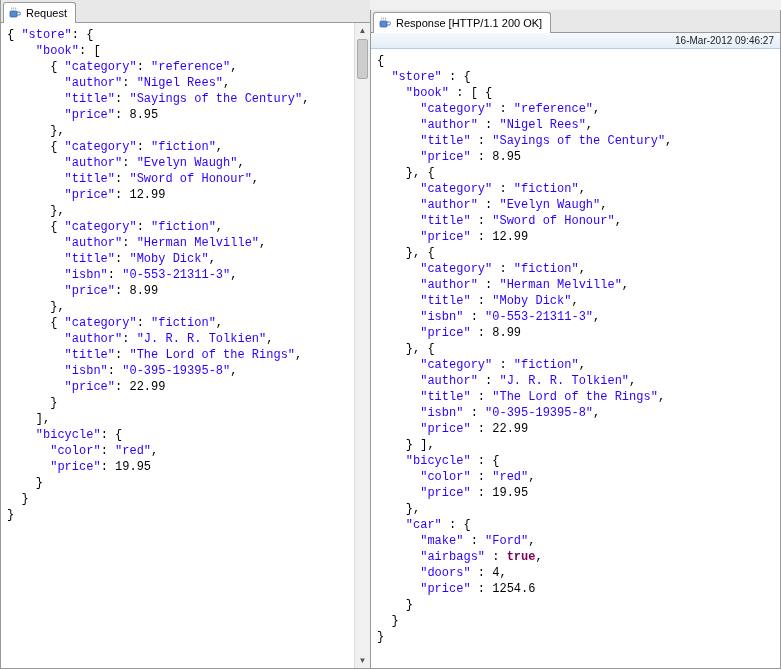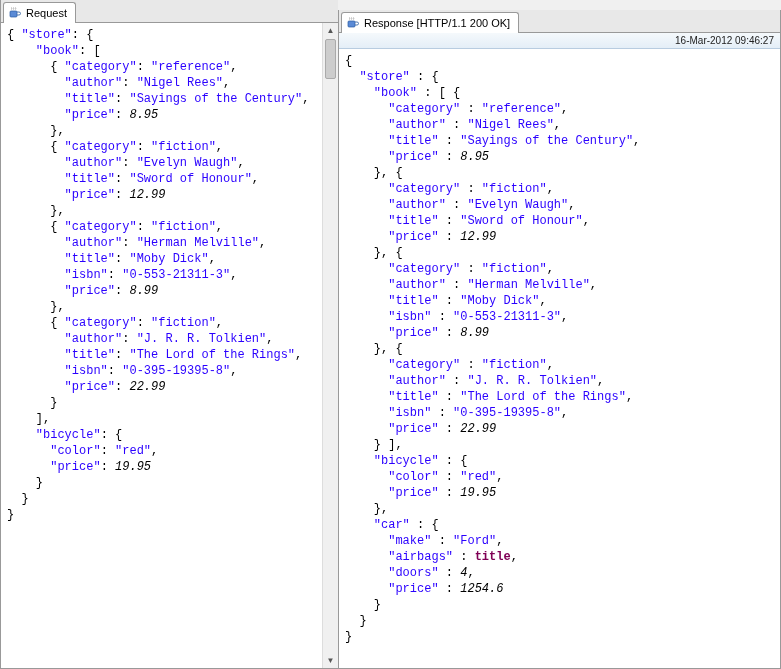--- a/index.html
+++ b/index.html
@@ -17,21 +17,21 @@
       display: flex;
     }
     .panel {
       display: flex;
       flex-direction: column;
       background: #fff;
       border: 1px solid #999;
       border-top: none;
     }
     .panel-left {
-      width: 338px;
+      width: 370px;
       border-right: none;
     }
     .panel-right {
       flex: 1;
       margin-top: 10px;
     }
     .tab-row {
       display: flex;
       align-items: flex-end;
       background: #e8e8e8;
@@ -112,21 +112,21 @@
       color: #555;
     }
     .scroll-arrow.top { top: 0; }
     .scroll-arrow.bottom { bottom: 0; }
     .content-wrap {
       position: relative;
       flex: 1;
       overflow: hidden;
     }
     .str { color: #2a00ff; }
-    .num { color: #000; font-style: italic; }
+    .num { color: #000; }
     .bool { color: #7f0055; font-weight: bold; }
   </style>
 </head>
 <body>
 
 <div class="panel panel-left">
   <div class="tab-row">
     <div class="tab">
       <span class="tab-icon">
         <svg width="14" height="14" viewBox="0 0 14 14">
@@ -217,20 +217,20 @@
       <span class="str">"title"</span> : <span class="str">"The Lord of the Rings"</span>,
       <span class="str">"isbn"</span> : <span class="str">"0-395-19395-8"</span>,
       <span class="str">"price"</span> : <span class="num">22.99</span>
     } ],
     <span class="str">"bicycle"</span> : {
       <span class="str">"color"</span> : <span class="str">"red"</span>,
       <span class="str">"price"</span> : <span class="num">19.95</span>
     },
     <span class="str">"car"</span> : {
       <span class="str">"make"</span> : <span class="str">"Ford"</span>,
-      <span class="str">"airbags"</span> : <span class="bool">title</span>,
+      <span class="str">"airbags"</span> : <span class="bool">true</span>,
       <span class="str">"doors"</span> : <span class="num">4</span>,
       <span class="str">"price"</span> : <span class="num">1254.6</span>
     }
   }
 }</div>
   </div>
 </div>
 
 </body></html>

